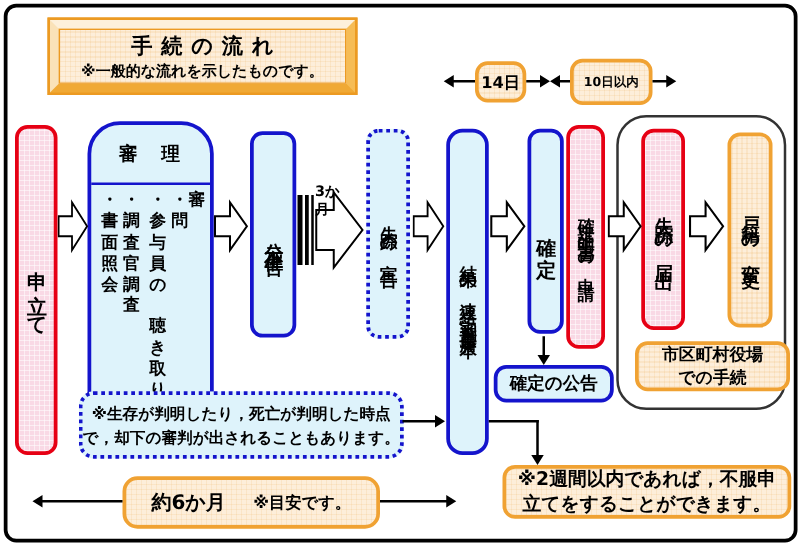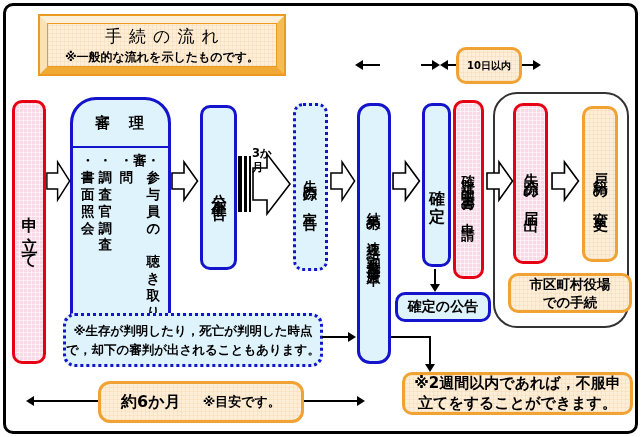--- a/index.html
+++ b/index.html
@@ -31,21 +31,21 @@
   .ah-right{border-left:8px solid #000;border-top:5px solid transparent;border-bottom:5px solid transparent;}
   .ah-left{border-right:8px solid #000;border-top:5px solid transparent;border-bottom:5px solid transparent;}
   .ah-down{border-top:8px solid #000;border-left:5px solid transparent;border-right:5px solid transparent;}
 
   
   #title-frame{left:38px;top:14px;width:248px;height:62px;border:2px solid #ec9a22;background:#ec9a22;z-index:1;}
   #title-bevel{width:100%;height:100%;box-sizing:border-box;border:7px solid;
     border-color:#fdf0da #f6bc55 #f0a935 #fae2b8;}
   #title-inner{width:100%;height:100%;box-sizing:border-box;border:1.5px solid #ec9a22;
     display:flex;flex-direction:column;align-items:center;justify-content:center;}
-  #title-heading{font-size:17px;font-weight:normal;letter-spacing:7px;margin-right:-7px;}
+  #title-heading{font-size:17px;font-weight:bold;letter-spacing:7px;margin-right:-7px;}
   #title-note{font-size:12px;font-weight:bold;margin-top:1px;}
 
   
   #shinri{left:70px;top:97px;width:101px;height:258px;display:block;text-align:left;}
   #shinri-header{height:46px;display:flex;align-items:center;justify-content:center;
     border-bottom:2.5px solid #1414cc;font-size:15px;letter-spacing:2px;}
   #shinri-items{height:calc(100% - 48.5px);display:flex;flex-direction:row;justify-content:space-around;
     padding:4px 4px 8px 8px;font-size:13.5px;line-height:1.25;}
 
   #d6m-main{font-size:16px;}
@@ -64,20 +64,23 @@
     <div id="title-bevel">
       <div id="title-inner" class="bg-cream">
         <div id="title-heading">手続の流れ</div>
         <div id="title-note">※一般的な流れを示したものです。</div>
       </div>
     </div>
   </div>
 
   <div class="ah ah-left" style="left:355px;top:60px;"></div>
   <div class="line" style="left:361px;top:64px;width:19px;height:2px;"></div>
+  <div class="node b-orange bg-cream" style="left:380px;top:49px;width:41px;height:33px;font-size:13px;">
+    <span>14日</span>
+  </div>
   <div class="line" style="left:421px;top:64px;width:12px;height:2px;"></div>
   <div class="ah ah-right" style="left:432px;top:60px;"></div>
 
   <div class="ah ah-left" style="left:440px;top:60px;"></div>
   <div class="line" style="left:446px;top:64px;width:10px;height:2px;"></div>
   <div class="node b-orange bg-cream" style="left:456px;top:47px;width:66px;height:37px;font-size:10px;">
     <span>10日以内</span>
   </div>
   <div class="line" style="left:522px;top:64px;width:12px;height:2px;"></div>
   <div class="ah ah-right" style="left:533px;top:60px;"></div>
@@ -86,23 +89,23 @@
 
   <div class="node b-red bg-pink" style="left:12px;top:100px;width:34px;height:264px;">
     <span class="vspan" style="font-size:16px;letter-spacing:19px;margin-bottom:-19px;">申立て</span>
   </div>
 
   <div class="node b-blue bg-blue" id="shinri" style="border-radius:26px;">
     <div id="shinri-header">審　理</div>
     <div id="shinri-items">
       <div class="preline">・書面照会</div>
       <div class="preline">・調査官調査</div>
-      <div class="preline">・審　問</div>
       <div class="preline">・参与員の
 　聴き取り</div>
+      <div class="preline">・審　問</div>
     </div>
   </div>
 
   <div class="node b-blue bg-blue" style="left:200px;top:105px;width:37px;height:165px;">
     <span class="vspan" style="font-size:15px;letter-spacing:4px;margin-bottom:-4px;">公示催告</span>
   </div>
 
   <div class="node b-blue-dot bg-blue" style="left:293px;top:103px;width:35px;height:168px;">
     <span class="vspan" style="font-size:14px;letter-spacing:5px;margin-bottom:-5px;">失踪の宣告</span>
   </div>

